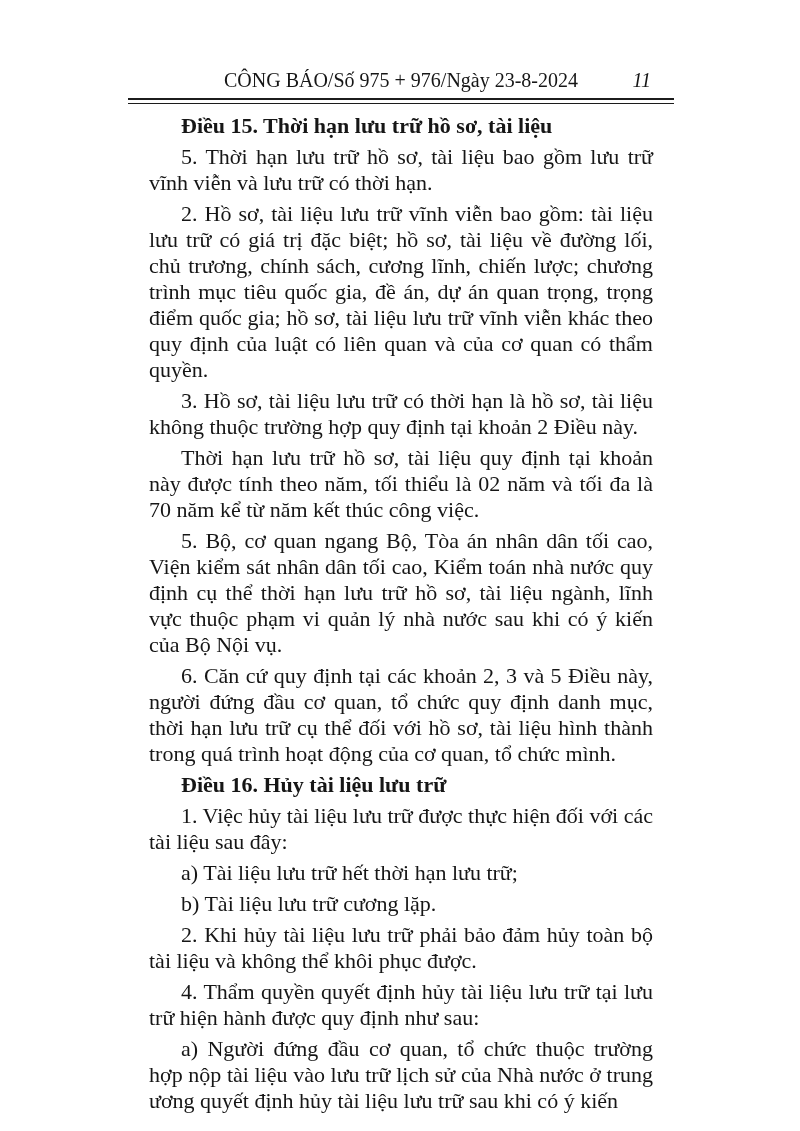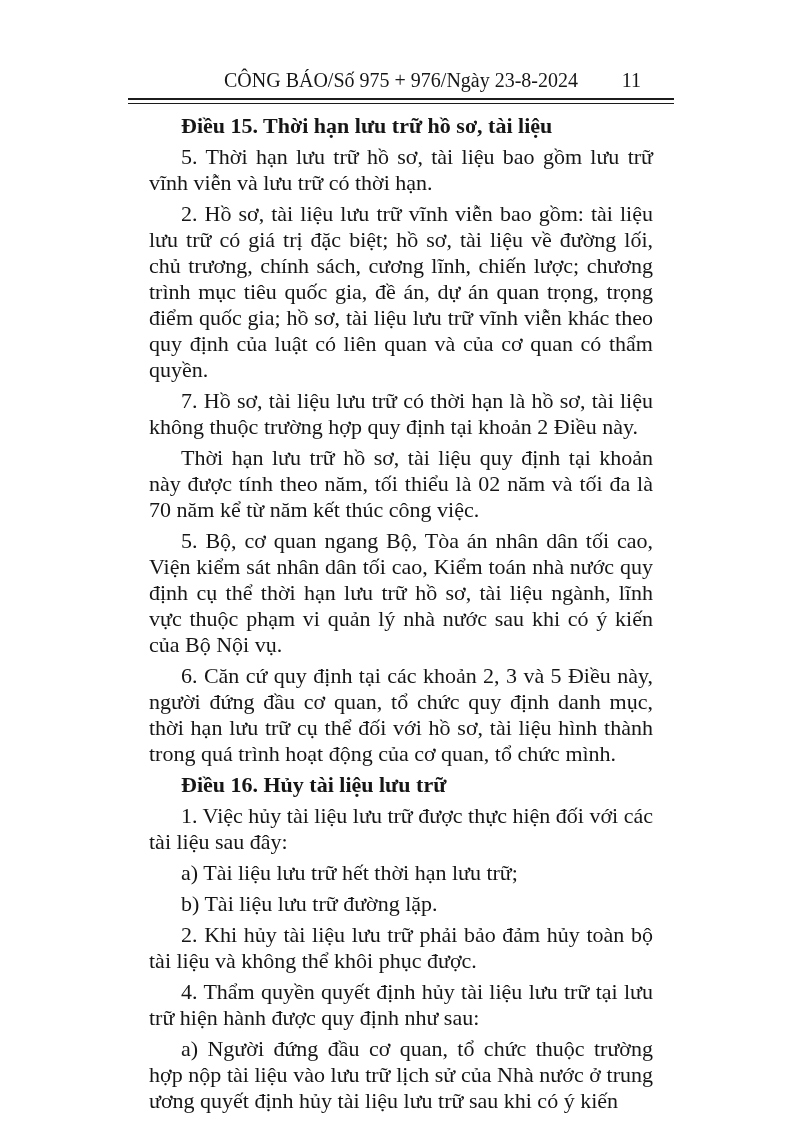--- a/index.html
+++ b/index.html
@@ -23,22 +23,23 @@
   .header-inner {
     position: relative;
     margin: 0 83px 0 85px;
     text-align: center;
     font-size: 20px;
     line-height: 21px;
     white-space: nowrap;
   }
   .page-num {
     position: absolute;
-    right: 12px;
+    right: 2px;
     top: 0;
+    font-style: italic;
   }
   .double-rule {
     margin: 7px 62px 0 64px;
     height: 3px;
     border-top: 2.5px solid #1c1c1c;
     border-bottom: 1.5px solid #1c1c1c;
   }
   .doc-body {
     margin: 9px 83px 0 85px;
     font-size: 22px;
@@ -64,26 +65,26 @@
       <span>CÔNG BÁO/Số 975 + 976/Ngày 23-8-2024</span>
       <span class="page-num">11</span>
     </div>
     <div class="double-rule"></div>
   </div>
 
   <div class="doc-body">
     <p class="heading">Điều 15. Thời hạn lưu trữ hồ sơ, tài liệu</p>
     <p class="body">5. Thời hạn lưu trữ hồ sơ, tài liệu bao gồm lưu trữ vĩnh viễn và lưu trữ có thời hạn.</p>
     <p class="body">2. Hồ sơ, tài liệu lưu trữ vĩnh viễn bao gồm: tài liệu lưu trữ có giá trị đặc biệt; hồ sơ, tài liệu về đường lối, chủ trương, chính sách, cương lĩnh, chiến lược; chương trình mục tiêu quốc gia, đề án, dự án quan trọng, trọng điểm quốc gia; hồ sơ, tài liệu lưu trữ vĩnh viễn khác theo quy định của luật có liên quan và của cơ quan có thẩm quyền.</p>
-    <p class="body">7. Hồ sơ, tài liệu lưu trữ có thời hạn là hồ sơ, tài liệu không thuộc trường hợp quy định tại khoản 2 Điều này.</p>
+    <p class="body">3. Hồ sơ, tài liệu lưu trữ có thời hạn là hồ sơ, tài liệu không thuộc trường hợp quy định tại khoản 2 Điều này.</p>
     <p class="body">Thời hạn lưu trữ hồ sơ, tài liệu quy định tại khoản này được tính theo năm, tối thiểu là 02 năm và tối đa là 70 năm kể từ năm kết thúc công việc.</p>
     <p class="body">5. Bộ, cơ quan ngang Bộ, Tòa án nhân dân tối cao, Viện kiểm sát nhân dân tối cao, Kiểm toán nhà nước quy định cụ thể thời hạn lưu trữ hồ sơ, tài liệu ngành, lĩnh vực thuộc phạm vi quản lý nhà nước sau khi có ý kiến của Bộ Nội vụ.</p>
     <p class="body">6. Căn cứ quy định tại các khoản 2, 3 và 5 Điều này, người đứng đầu cơ quan, tổ chức quy định danh mục, thời hạn lưu trữ cụ thể đối với hồ sơ, tài liệu hình thành trong quá trình hoạt động của cơ quan, tổ chức mình.</p>
     <p class="heading">Điều 16. Hủy tài liệu lưu trữ</p>
     <p class="body">1. Việc hủy tài liệu lưu trữ được thực hiện đối với các tài liệu sau đây:</p>
     <p class="body">a) Tài liệu lưu trữ hết thời hạn lưu trữ;</p>
-    <p class="body">b) Tài liệu lưu trữ đường lặp.</p>
+    <p class="body">b) Tài liệu lưu trữ cương lặp.</p>
     <p class="body">2. Khi hủy tài liệu lưu trữ phải bảo đảm hủy toàn bộ tài liệu và không thể khôi phục được.</p>
     <p class="body">4. Thẩm quyền quyết định hủy tài liệu lưu trữ tại lưu trữ hiện hành được quy định như sau:</p>
     <p class="body">a) Người đứng đầu cơ quan, tổ chức thuộc trường hợp nộp tài liệu vào lưu trữ lịch sử của Nhà nước ở trung ương quyết định hủy tài liệu lưu trữ sau khi có ý kiến</p>
   </div>
 
 </div>
 
 </body></html>

